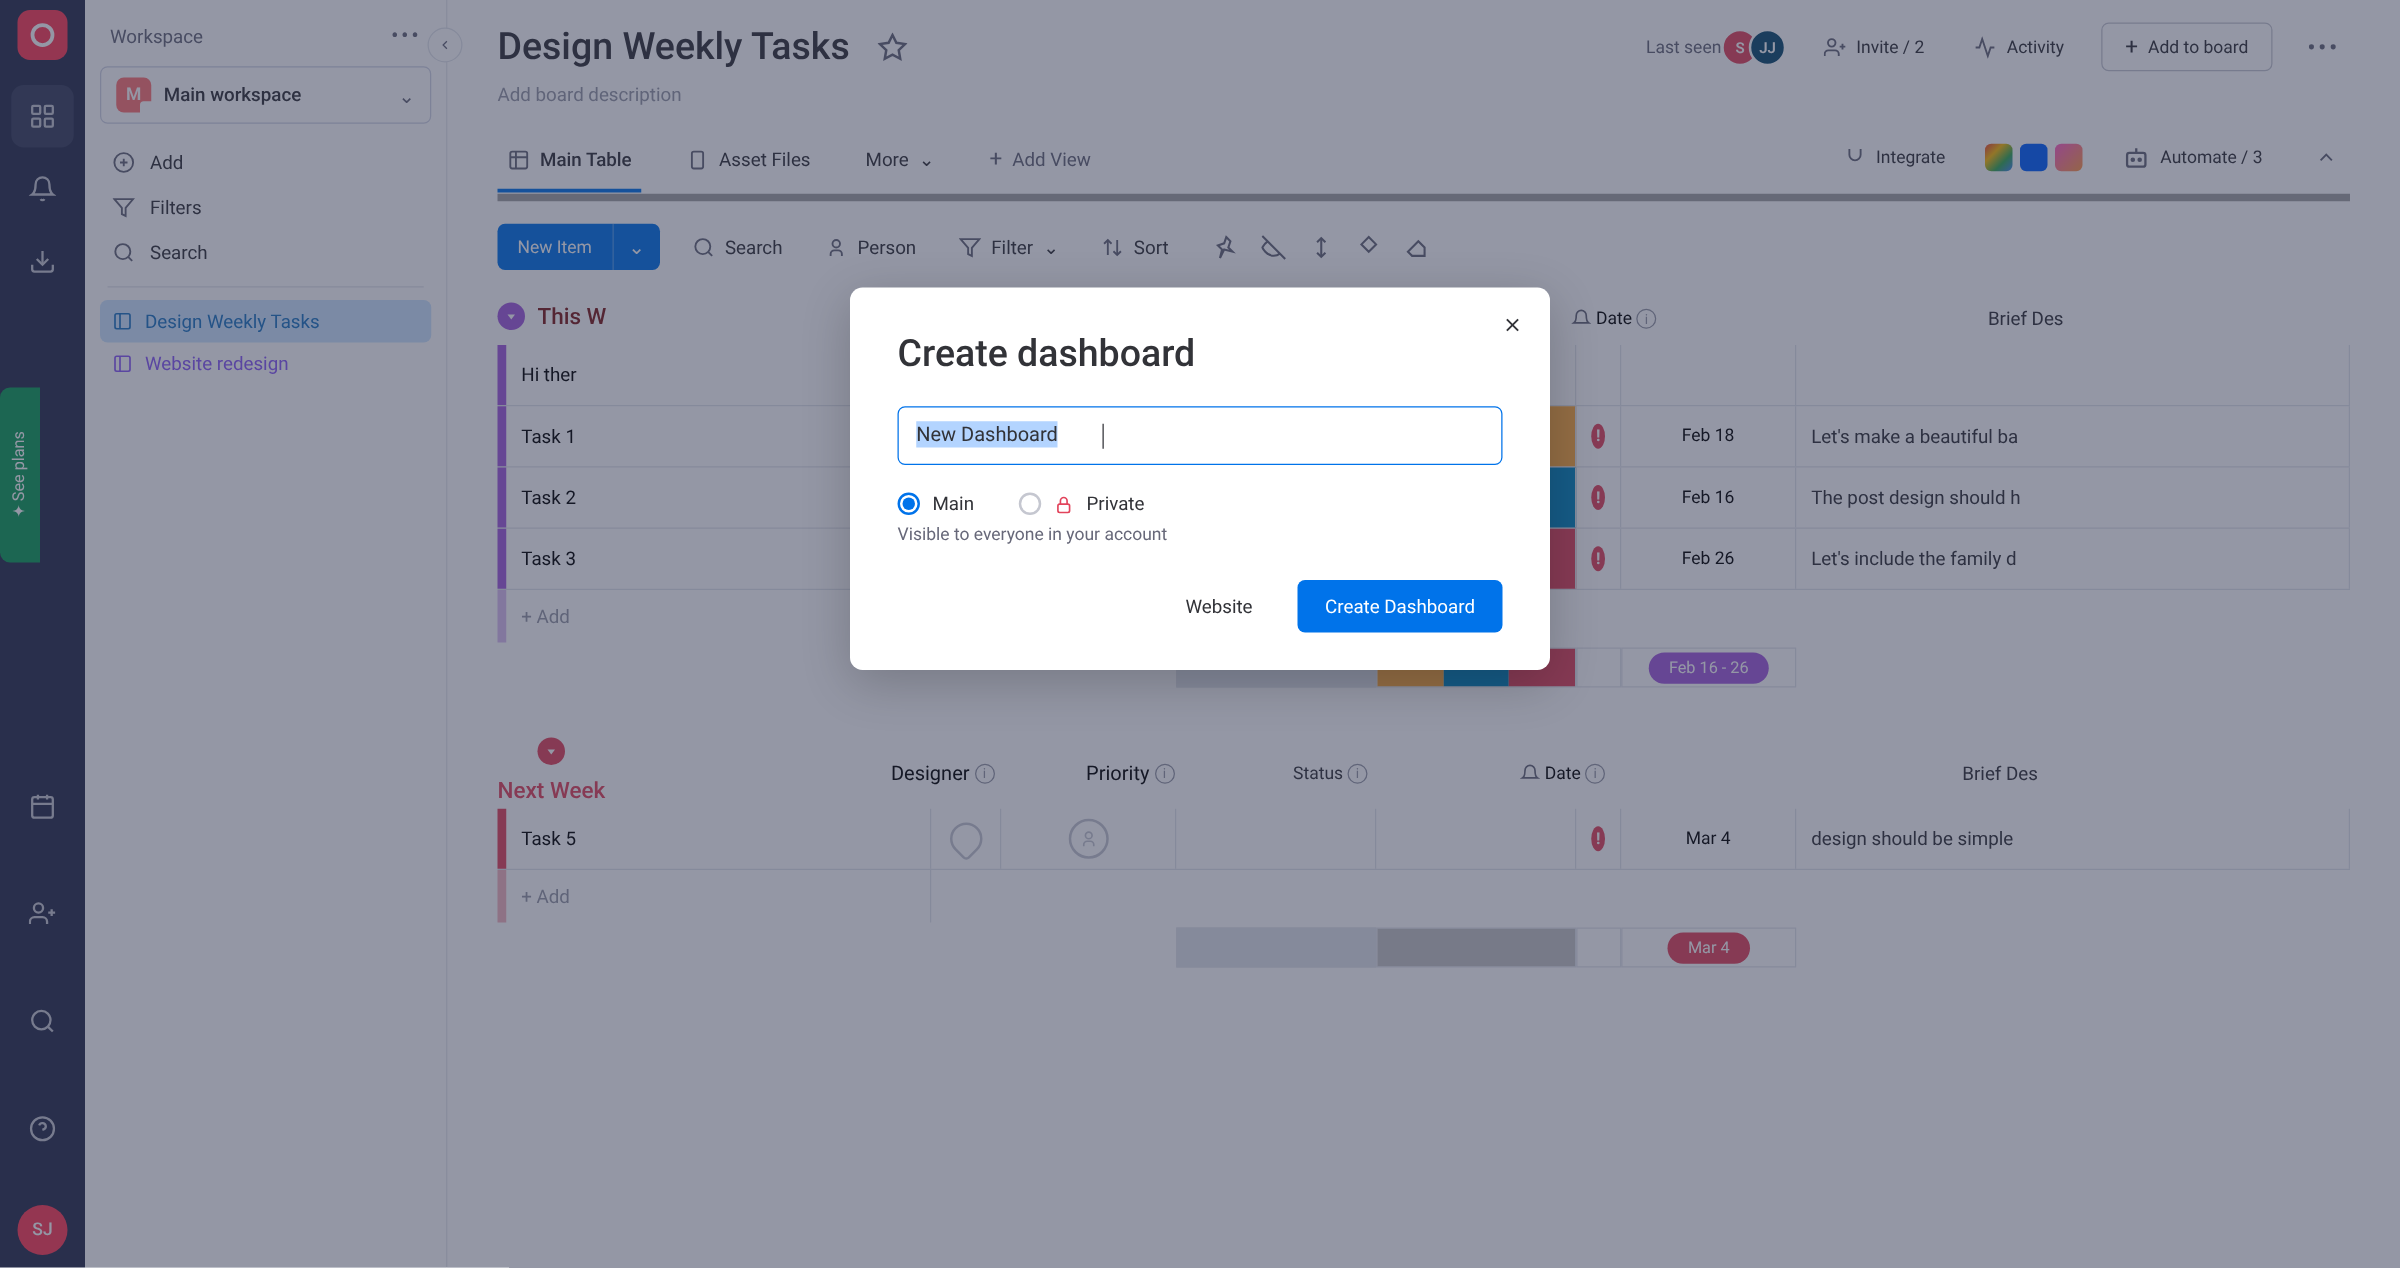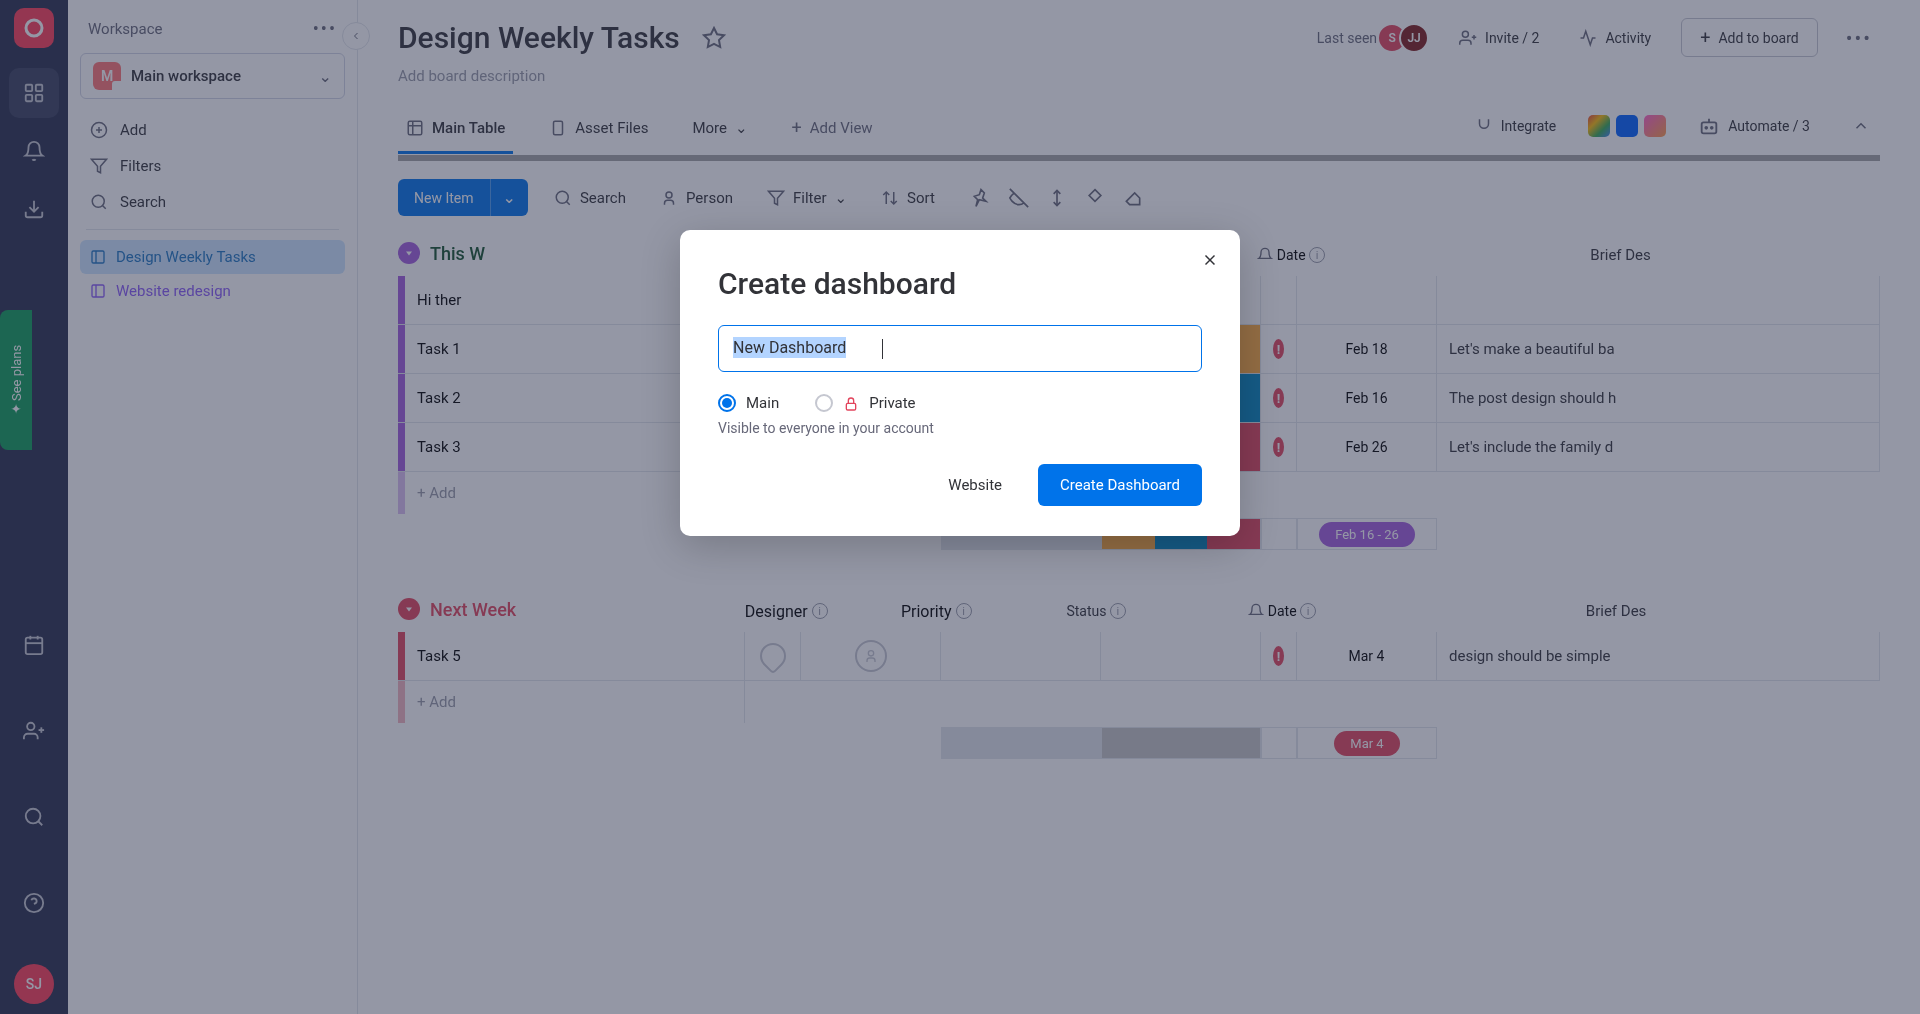--- a/index.html
+++ b/index.html
@@ -40,21 +40,21 @@
 .title-row { display: flex; align-items: center; justify-content: space-between; }
 .title-left { display: flex; align-items: center; gap: 18px; }
 .board-title { font-size: 30px; font-weight: 500; color: #323338; }
 .star-btn { width: 32px; height: 32px; display: flex; align-items: center; justify-content: center; cursor: pointer; }
 .star-btn svg { width: 24px; height: 24px; stroke: #676879; fill: none; stroke-width: 2; }
 .title-right { display: flex; align-items: center; gap: 20px; }
 .last-seen { display: flex; align-items: center; gap: 8px; font-size: 14px; color: #676879; }
 .avatars { display: flex; }
 .avatars .av { width: 30px; height: 30px; border-radius: 50%; border: 2px solid #fff; margin-left: -8px; display: flex; align-items: center; justify-content: center; font-size: 12px; font-weight: 600; color: #fff; }
 .av.s { background: #e2445c; }
-.av.j { background: #7f1d1d; }
+.av.j { background: #0c4a6e; }
 .header-btn { display: flex; align-items: center; gap: 8px; font-size: 14px; color: #323338; cursor: pointer; padding: 6px 10px; }
 .header-btn svg { width: 18px; height: 18px; stroke: #676879; fill: none; stroke-width: 2; }
 .add-board-btn { border: 1px solid #c5c7d0; border-radius: 6px; padding: 8px 18px; }
 .more-btn { font-size: 20px; letter-spacing: 2px; color: #676879; cursor: pointer; padding: 0 8px; }
 .board-desc { color: #9699a6; font-size: 15px; margin-top: 10px; cursor: pointer; }
 
 .views-row { display: flex; align-items: center; justify-content: space-between; margin-top: 22px; border-bottom: 6px solid #a3a3a3; }
 .views-left { display: flex; align-items: center; gap: 28px; }
 .view-tab { display: flex; align-items: center; gap: 8px; padding: 10px 8px 14px; font-size: 15px; color: #323338; cursor: pointer; border-bottom: 3px solid transparent; }
 .view-tab.active { border-bottom-color: #0073ea; font-weight: 500; }
@@ -78,21 +78,21 @@
 .tool-icons svg { width: 20px; height: 20px; stroke: #676879; fill: none; stroke-width: 2; cursor: pointer; }
 
 
 .groups { padding: 0 40px; }
 .group { margin-bottom: 40px; }
 .group-header { display: flex; align-items: center; gap: 10px; margin-bottom: 4px; }
 .group-header .caret { width: 22px; height: 22px; border-radius: 50%; display: flex; align-items: center; justify-content: center; }
 .group-header.purple .caret { background: #a25ddc; }
 .group-header.pink .caret { background: #e2445c; }
 .group-header .gtitle { font-size: 18px; font-weight: 500; }
-.group-header.purple .gtitle { color: #14532d; }
+.group-header.purple .gtitle { color: #7f1d1d; }
 .group-header.pink .gtitle { color: #e2445c; }
 
 .table { width: 100%; }
 .row { display: flex; align-items: stretch; border-bottom: 1px solid #e1e4ea; position: relative; }
 .row .bar { width: 7px; }
 .group.purple .bar { background: #a25ddc; }
 .group.pink .bar { background: #e2445c; }
 .cell { display: flex; align-items: center; padding: 8px 12px; border-right: 1px solid #e1e4ea; min-height: 42px; }
 .cell.name { width: 340px; font-size: 15px; }
 .cell.chat { width: 56px; justify-content: center; }
@@ -542,21 +542,21 @@
             <div class="seg s3"></div>
           </div>
     <div class="summary-cell w"></div>
     <div class="summary-cell date">
             <div class="date-pill ">Feb 16 - 26</div>
           </div>
         </div>
       </div>
       <div class="group pink">
         <div style="display: flex; align-items: center; justify-content: space-between;">
-          <div class="group-header pink" style="display: inline-flex;">
+          <div class="group-header pink" style="display: inline-flex; flex-direction: column;">
             <div class="caret">
               <svg width="12" height="12" viewBox="0 0 24 24" fill="#fff">
                 <polygon points="6 9 18 9 12 17"></polygon>
               </svg>
             </div>
             <div class="gtitle">Next Week</div>
           </div>
           <div style="display: flex; flex: 1 1 0%; margin-left: 200px;">
       <div class="cell designer" style="border:none"><span>Designer</span>&nbsp;<span class="info-icon">i</span></div>
       <div class="cell priority" style="border:none"><span>Priority</span>&nbsp;<span class="info-icon">i</span></div>

